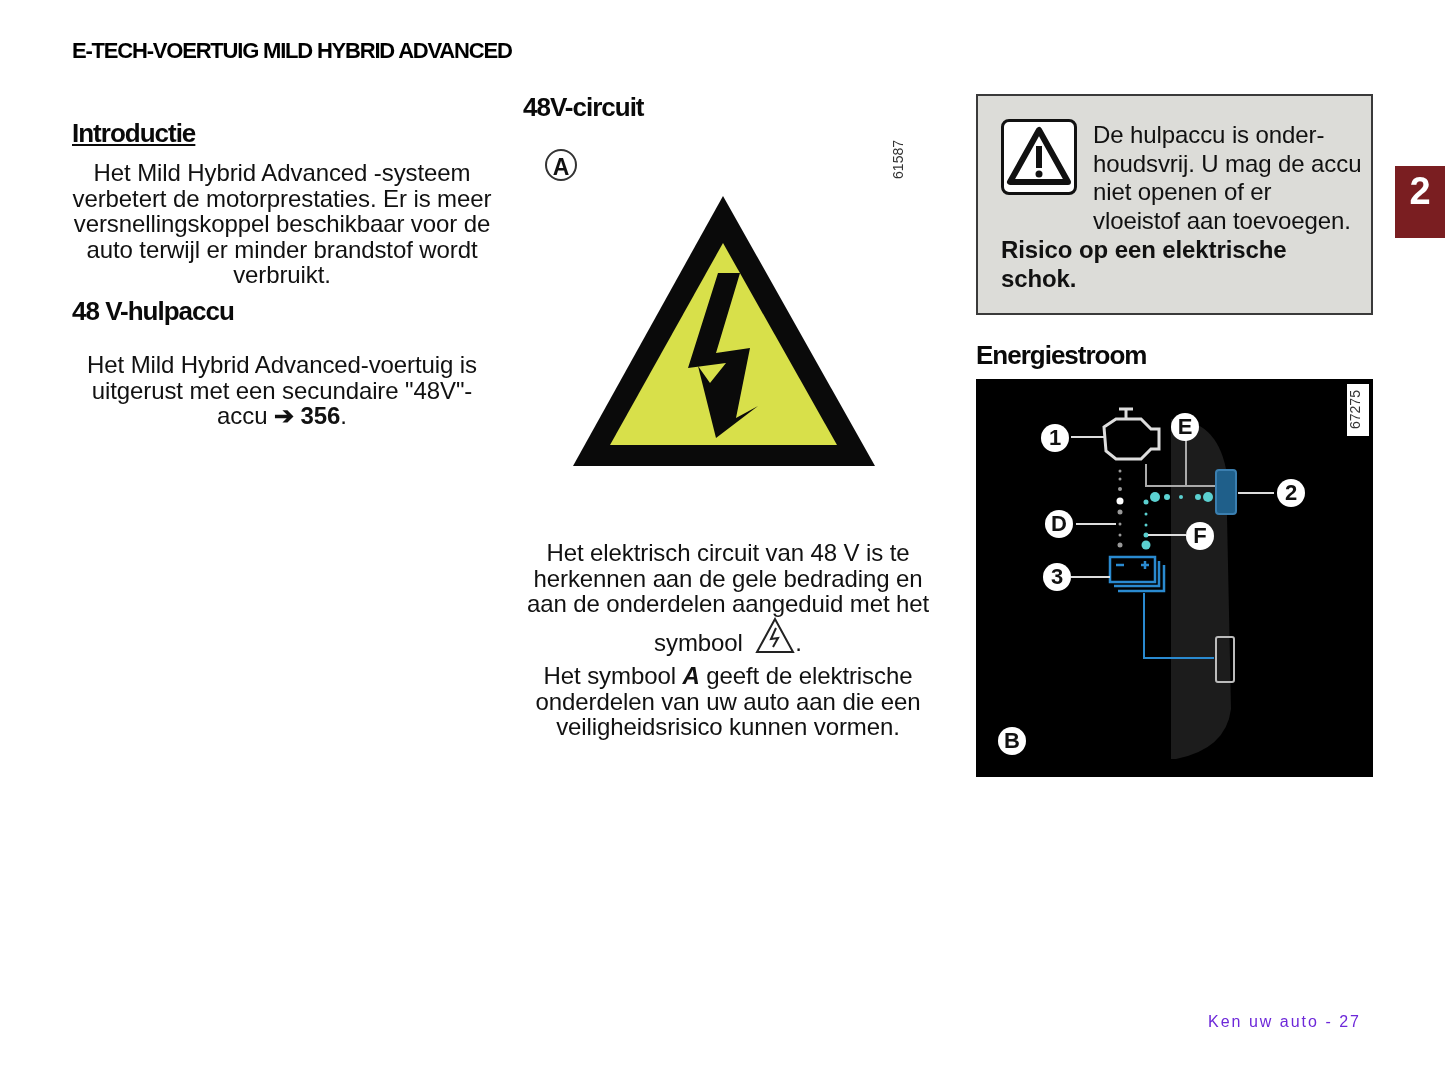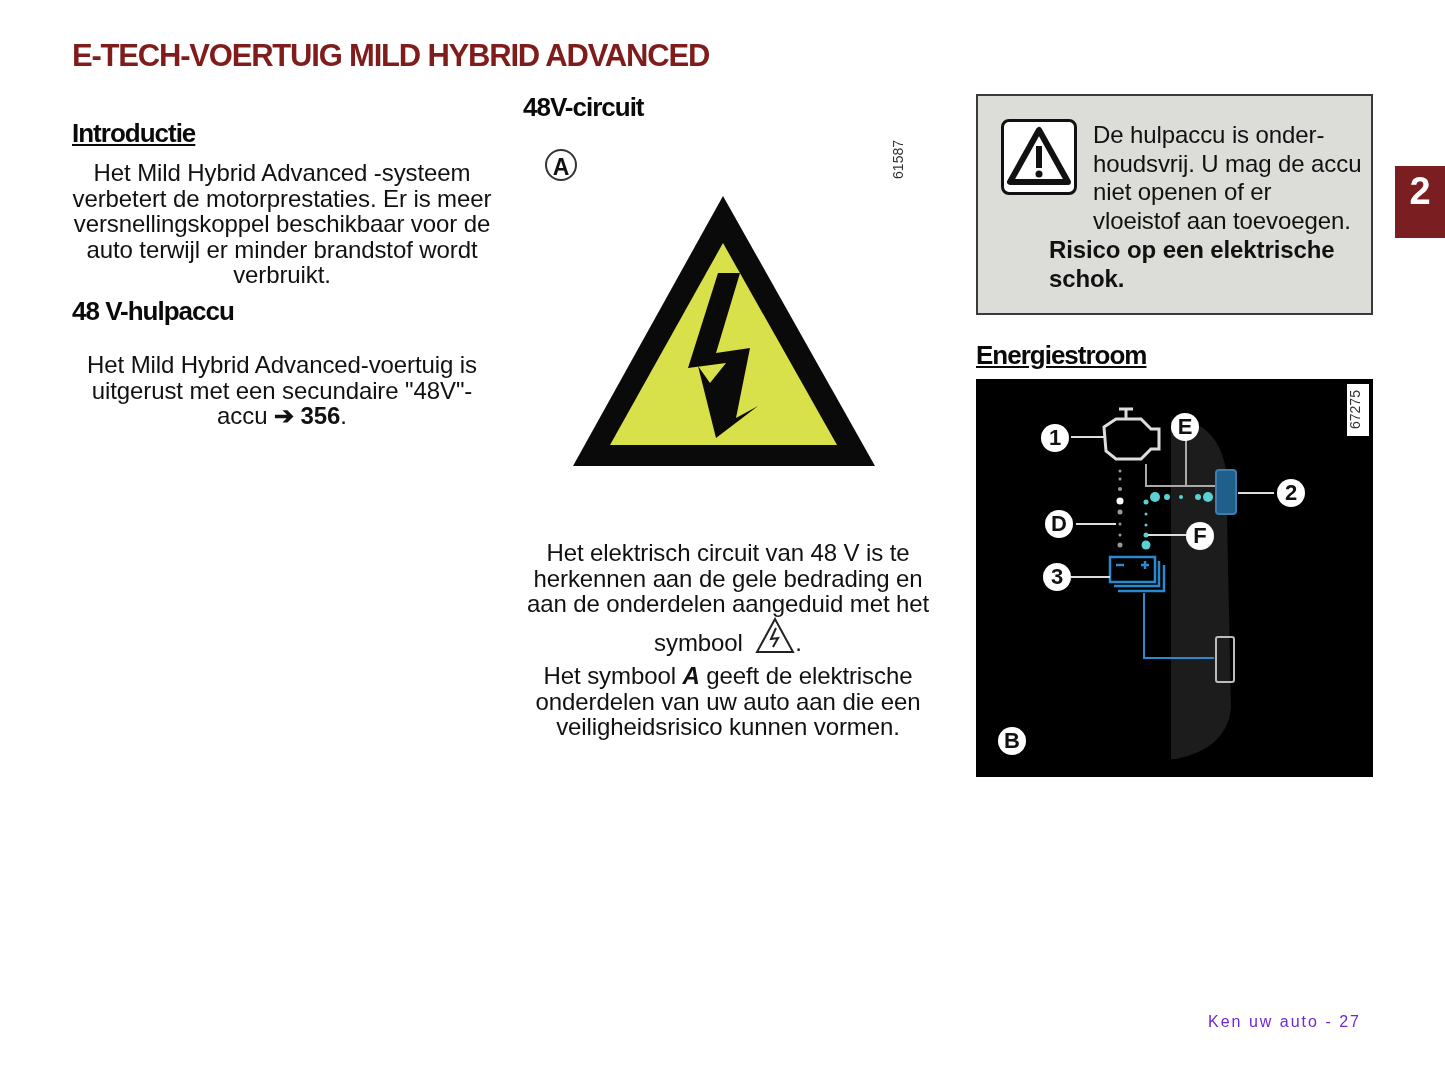--- a/index.html
+++ b/index.html
@@ -1,19 +1,19 @@
 <!DOCTYPE html>
 <html><head>
 <meta charset="utf-8">
 <style>
   html, body { margin:0; padding:0; background:#ffffff; }
   body { width:1445px; height:1070px; position:relative; overflow:hidden;
          font-family:"Liberation Sans", sans-serif; color:#111; }
   .abs { position:absolute; }
-  .page-title { left:72px; top:38px; font-size:31px; font-weight:bold; letter-spacing:-1.2px; margin:0; color:#7f1d1d; }
+  .page-title { left:72px; top:38px; font-size:22px; font-weight:bold; letter-spacing:-1.2px; margin:0; color:#000000; }
   h2.sec { font-size:26px; font-weight:bold; letter-spacing:-1px; margin:0; color:#0a0a0a; }
   .body { font-size:24px; line-height:25.5px; letter-spacing:-0.1px; }
   .body p { margin:0 0 8px 0;text-align:center; }
   .bold { font-weight:bold; }
 
   #intro-h { left:72px; top:118px;text-decoration:underline; }
   #intro-p { left:72px; top:160px; width:420px; }
   #hulp-h { left:72px; top:296px; }
   #hulp-p { left:72px; top:352px; width:420px; }
 
@@ -25,21 +25,21 @@
   #circ-p { left:523px; top:540px; width:410px; }
 
   #warn-box { left:976px; top:94px; width:397px; height:221px; background:#dcdcd8; border:2px solid #3a3a3a; box-sizing:border-box; }
   #warn-icon { left:1001px; top:119px; width:76px; height:76px; background:#fff; border:3px solid #111; border-radius:8px; box-sizing:border-box; }
   #warn-text { left:1093px; top:121px; width:270px; }
   #warn-bold { left:1001px; top:236px; width:360px; }
 
   #chapter-tab { left:1395px; top:166px; width:50px; height:72px; background:#7a1e21; color:#fff;
                  font-size:38px; font-weight:bold; text-align:center; line-height:50px; }
 
-  #energy-h { left:976px; top:340px;text-decoration:underline; }
+  #energy-h { left:976px; top:340px; }
   #fig-b { left:976px; top:379px; width:397px; height:398px; background:#000; }
   #fig-b-id { left:1347px; top:384px; width:22px; height:52px; background:#fff; font-size:14px; color:#333;
               writing-mode:vertical-rl; transform:rotate(180deg); text-align:center; }
 
   #footer { left:1208px; top:1013px; font-size:16px; letter-spacing:2px; color:#6d28d9; }
   .arrow { font-weight:bold; }
 </style>
 </head>
 <body>
 
@@ -84,21 +84,21 @@
 
 <div id="warn-box" class="abs"></div>
 <div id="warn-icon" class="abs">
   <svg width="70" height="70" viewBox="0 0 70 70" style="display:block">
     <polygon points="35,8 6,60 64,60" fill="none" stroke="#111" stroke-width="6" stroke-linejoin="round"></polygon>
     <rect x="32" y="24" width="6" height="22" fill="#111"></rect>
     <circle cx="35" cy="52" r="3.5" fill="#111"></circle>
   </svg>
 </div>
 <div id="warn-text" class="abs body" style="line-height:28.5px;">De hulpaccu is onder­houdsvrij. U mag de ac­cu niet openen of er vloeistof aan toevoegen.</div>
-<div id="warn-bold" class="abs body bold" style="line-height:28.5px;margin-left:48px;">Risico op een elektrische schok.</div>
+<div id="warn-bold" class="abs body bold" style="line-height:28.5px;">Risico op een elektrische schok.</div>
 
 <div id="chapter-tab" class="abs">2</div>
 
 <h2 id="energy-h" class="abs sec">Energiestroom</h2>
 <div id="fig-b" class="abs">
   <svg width="397" height="398" viewBox="0 0 397 398" style="display:block">
 
     <path d="M195,40 Q240,40 250,90 L255,330 Q250,370 200,380 L195,380 Z" fill="#1c1c1c"></path>
 
     <g fill="none" stroke="#ddd" stroke-width="3">

